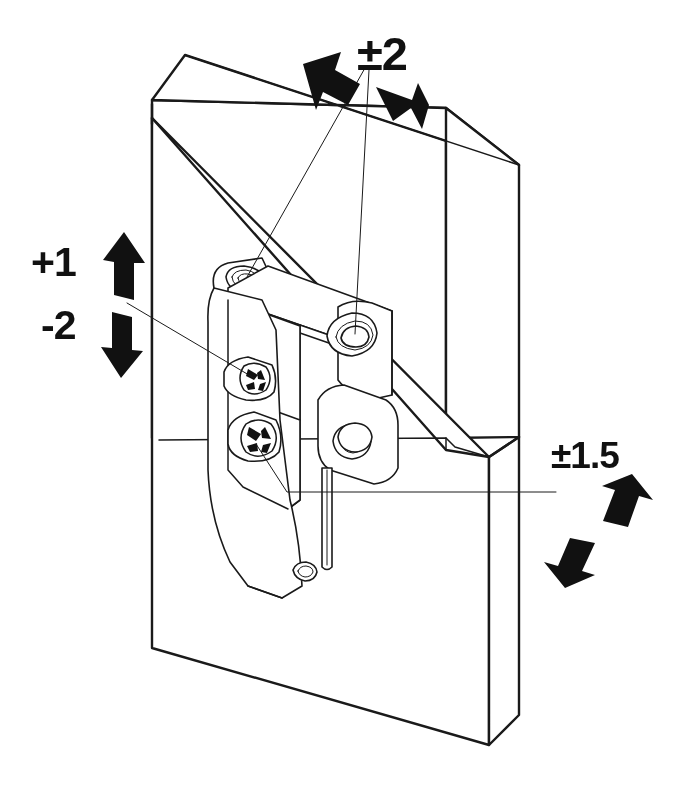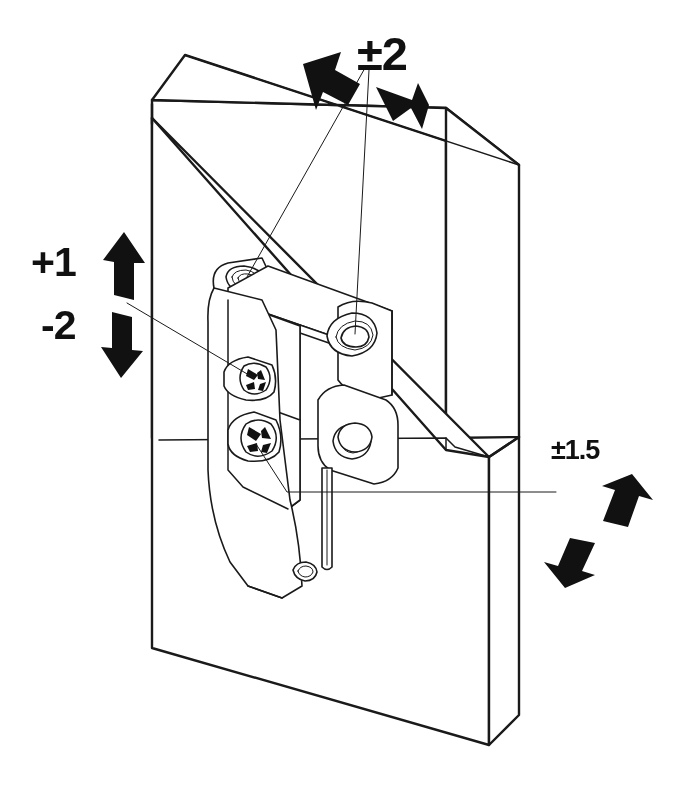--- a/index.html
+++ b/index.html
@@ -12,21 +12,21 @@
     font-family:"Liberation Sans",sans-serif;
     font-weight:bold;
     color:#111111;
     white-space:nowrap;
     letter-spacing:-1px;
     line-height:1;
   }
   #lbl-pm2{left:357px;  top:30px;  font-size:47px;}
   #lbl-p1 {left:31px;   top:242px; font-size:41px;}
   #lbl-m2 {left:41px;   top:305px; font-size:41px;}
-  #lbl-pm15{left:551px; top:437px; font-size:27px;text-align:right;}
+  #lbl-pm15{left:551px; top:437px; font-size:37px;text-align:right;}
 </style>
 </head>
 <body>
 
 <div id="stage">
 
   <svg width="700" height="800" viewBox="0 0 700 800">
 
     <defs>
       <style>

